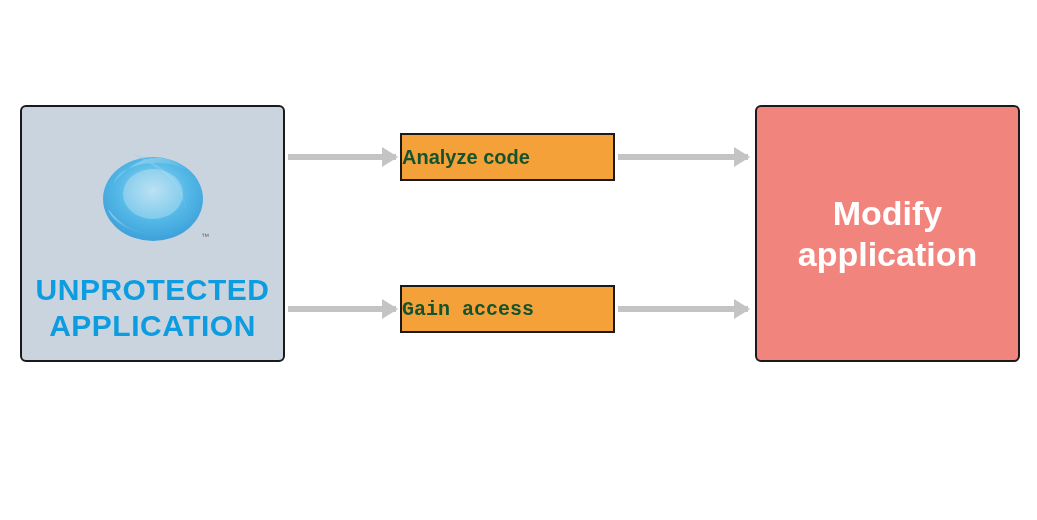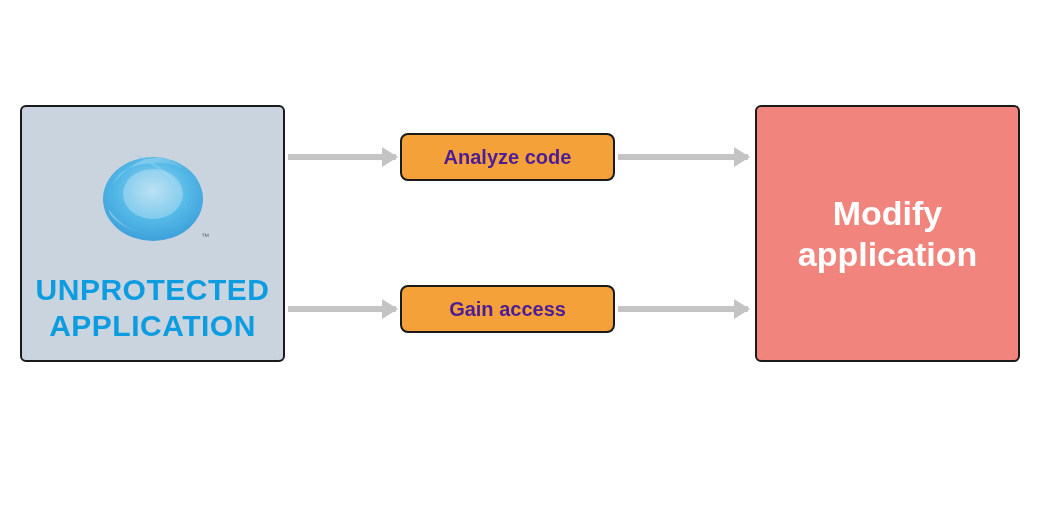--- a/index.html
+++ b/index.html
@@ -48,35 +48,36 @@
       text-align: center;
       line-height: 1.2;
       letter-spacing: 0.5px;
     }
     .step-box {
       position: absolute;
       width: 215px;
       height: 48px;
       background: #f5a13a;
       border: 2px solid #1a1a1a;
-      border-radius: 8px;
+      border-radius: 0;
       display: flex;
       align-items: center;
-      justify-content: center;
-      color: #4c1d95;
+      justify-content: flex-start;
+      color: #14532d;
       font-weight: 700;
       font-size: 20px;
     }
     .step-top {
       left: 380px;
       top: 28px;
     }
     .step-bottom {
       left: 380px;
       top: 180px;
+      font-family: Liberation Mono, monospace;
     }
     .target-box {
       position: absolute;
       right: 0;
       top: 0;
       width: 265px;
       height: 257px;
       background: #f2847e;
       border: 2px solid #1a1a1a;
       border-radius: 6px;

